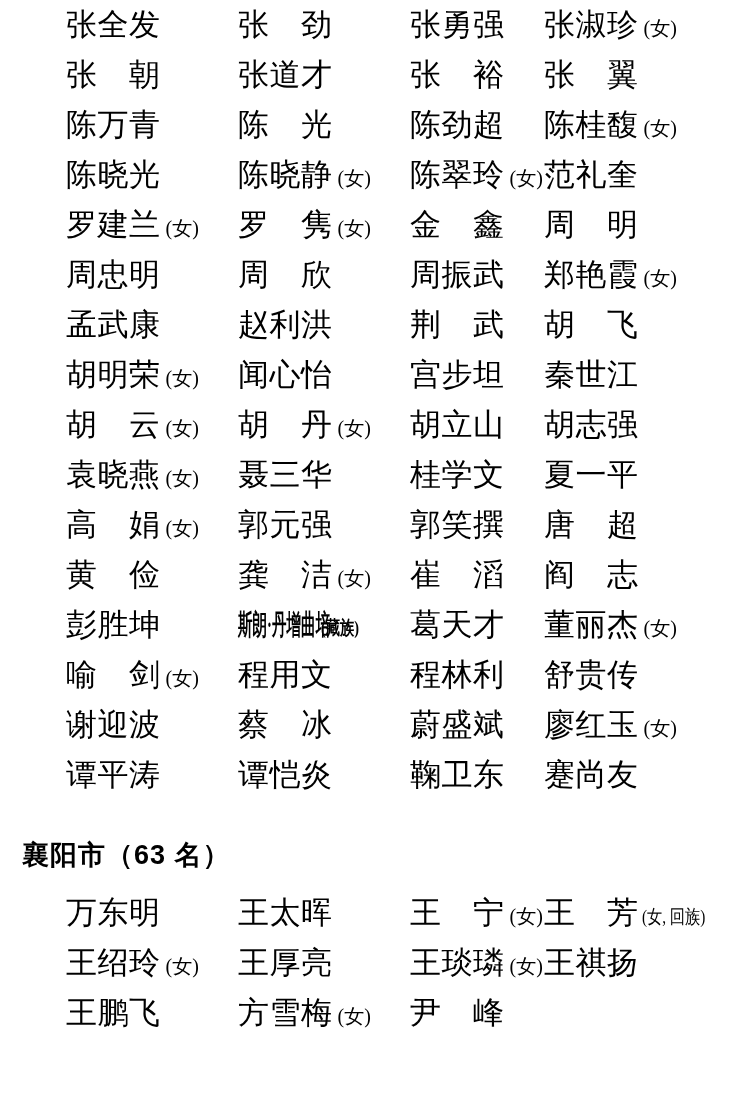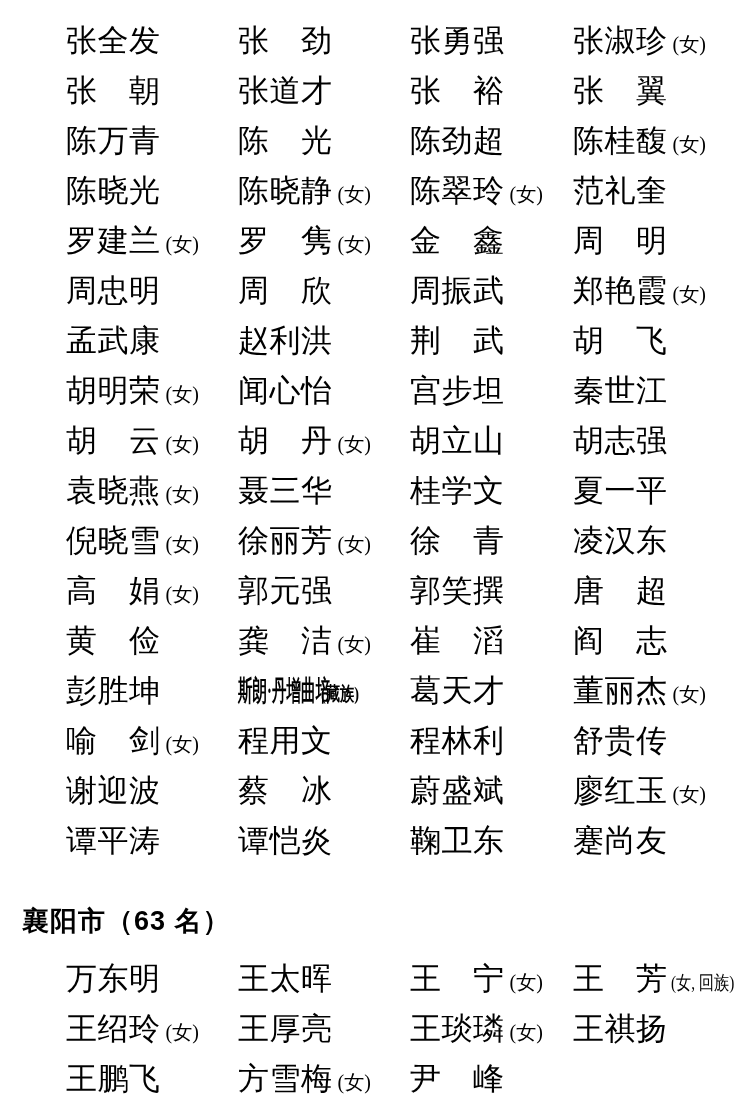--- a/index.html
+++ b/index.html
@@ -8,38 +8,37 @@
     background: #ffffff;
     color: #000000;
   }
   body {
     width: 754px;
     height: 1109px;
     overflow: hidden;
     font-family: "Liberation Serif", serif;
   }
   main[data-name="document-page"] {
-    padding-top: 16px;
     box-sizing: border-box;
   }
   .row {
     position: relative;
     height: 50px;
   }
   .cell {
     position: absolute;
     top: 0;
     height: 50px;
     line-height: 50px;
     white-space: nowrap;
   }
   .c0 { left: 66px; }
   .c1 { left: 238px; }
   .c2 { left: 410px; }
-  .c3 { left: 573px; }
+  .c3 { left: 544px; }
   .nm {
     font-size: 31px;
     letter-spacing: 0.5px;
   }
   
   .nm.cond {
     display: inline-block;
     font-weight: bold;
     font-size: 28px;
     letter-spacing: 0;
@@ -138,26 +137,20 @@
         <div class="cell c2" data-name="name-cell"><span class="nm" data-name="person-name">胡立山</span></div>
         <div class="cell c3" data-name="name-cell"><span class="nm" data-name="person-name">胡志强</span></div>
       </div>
       <div class="row" data-name="name-row">
         <div class="cell c0" data-name="name-cell"><span class="nm" data-name="person-name">袁晓燕</span><span class="sfx" data-name="gender-ethnicity-note">(女)</span></div>
         <div class="cell c1" data-name="name-cell"><span class="nm" data-name="person-name">聂三华</span></div>
         <div class="cell c2" data-name="name-cell"><span class="nm" data-name="person-name">桂学文</span></div>
         <div class="cell c3" data-name="name-cell"><span class="nm" data-name="person-name">夏一平</span></div>
       </div>
       <div class="row" data-name="name-row">
-        <div class="cell c0" data-name="name-cell"><span class="nm" data-name="person-name">倪晓雪</span><span class="sfx" data-name="gender-ethnicity-note">(女)</span></div>
-        <div class="cell c1" data-name="name-cell"><span class="nm" data-name="person-name">徐丽芳</span><span class="sfx" data-name="gender-ethnicity-note">(女)</span></div>
-        <div class="cell c2" data-name="name-cell"><span class="nm" data-name="person-name">徐　青</span></div>
-        <div class="cell c3" data-name="name-cell"><span class="nm" data-name="person-name">凌汉东</span></div>
-      </div>
-      <div class="row" data-name="name-row">
         <div class="cell c0" data-name="name-cell"><span class="nm" data-name="person-name">高　娟</span><span class="sfx" data-name="gender-ethnicity-note">(女)</span></div>
         <div class="cell c1" data-name="name-cell"><span class="nm" data-name="person-name">郭元强</span></div>
         <div class="cell c2" data-name="name-cell"><span class="nm" data-name="person-name">郭笑撰</span></div>
         <div class="cell c3" data-name="name-cell"><span class="nm" data-name="person-name">唐　超</span></div>
       </div>
       <div class="row" data-name="name-row">
         <div class="cell c0" data-name="name-cell"><span class="nm" data-name="person-name">黄　俭</span></div>
         <div class="cell c1" data-name="name-cell"><span class="nm" data-name="person-name">龚　洁</span><span class="sfx" data-name="gender-ethnicity-note">(女)</span></div>
         <div class="cell c2" data-name="name-cell"><span class="nm" data-name="person-name">崔　滔</span></div>
         <div class="cell c3" data-name="name-cell"><span class="nm" data-name="person-name">阎　志</span></div>

